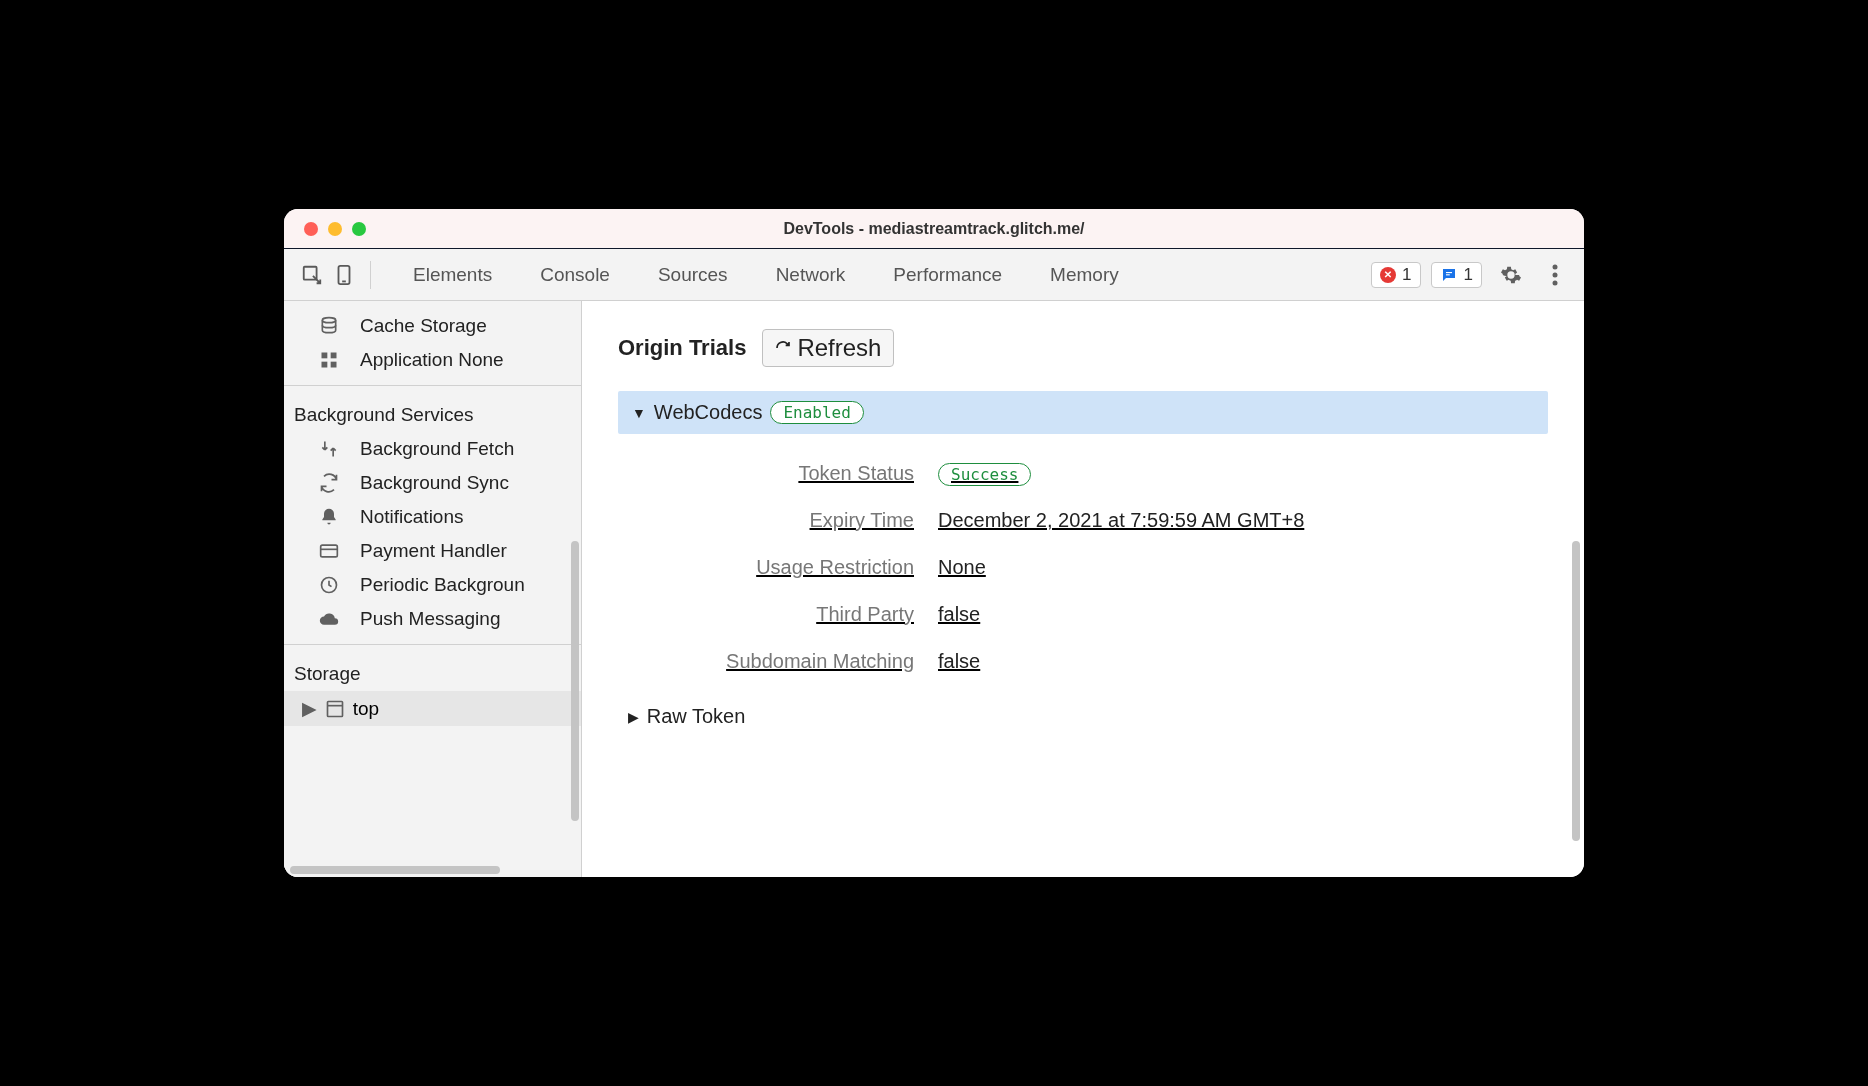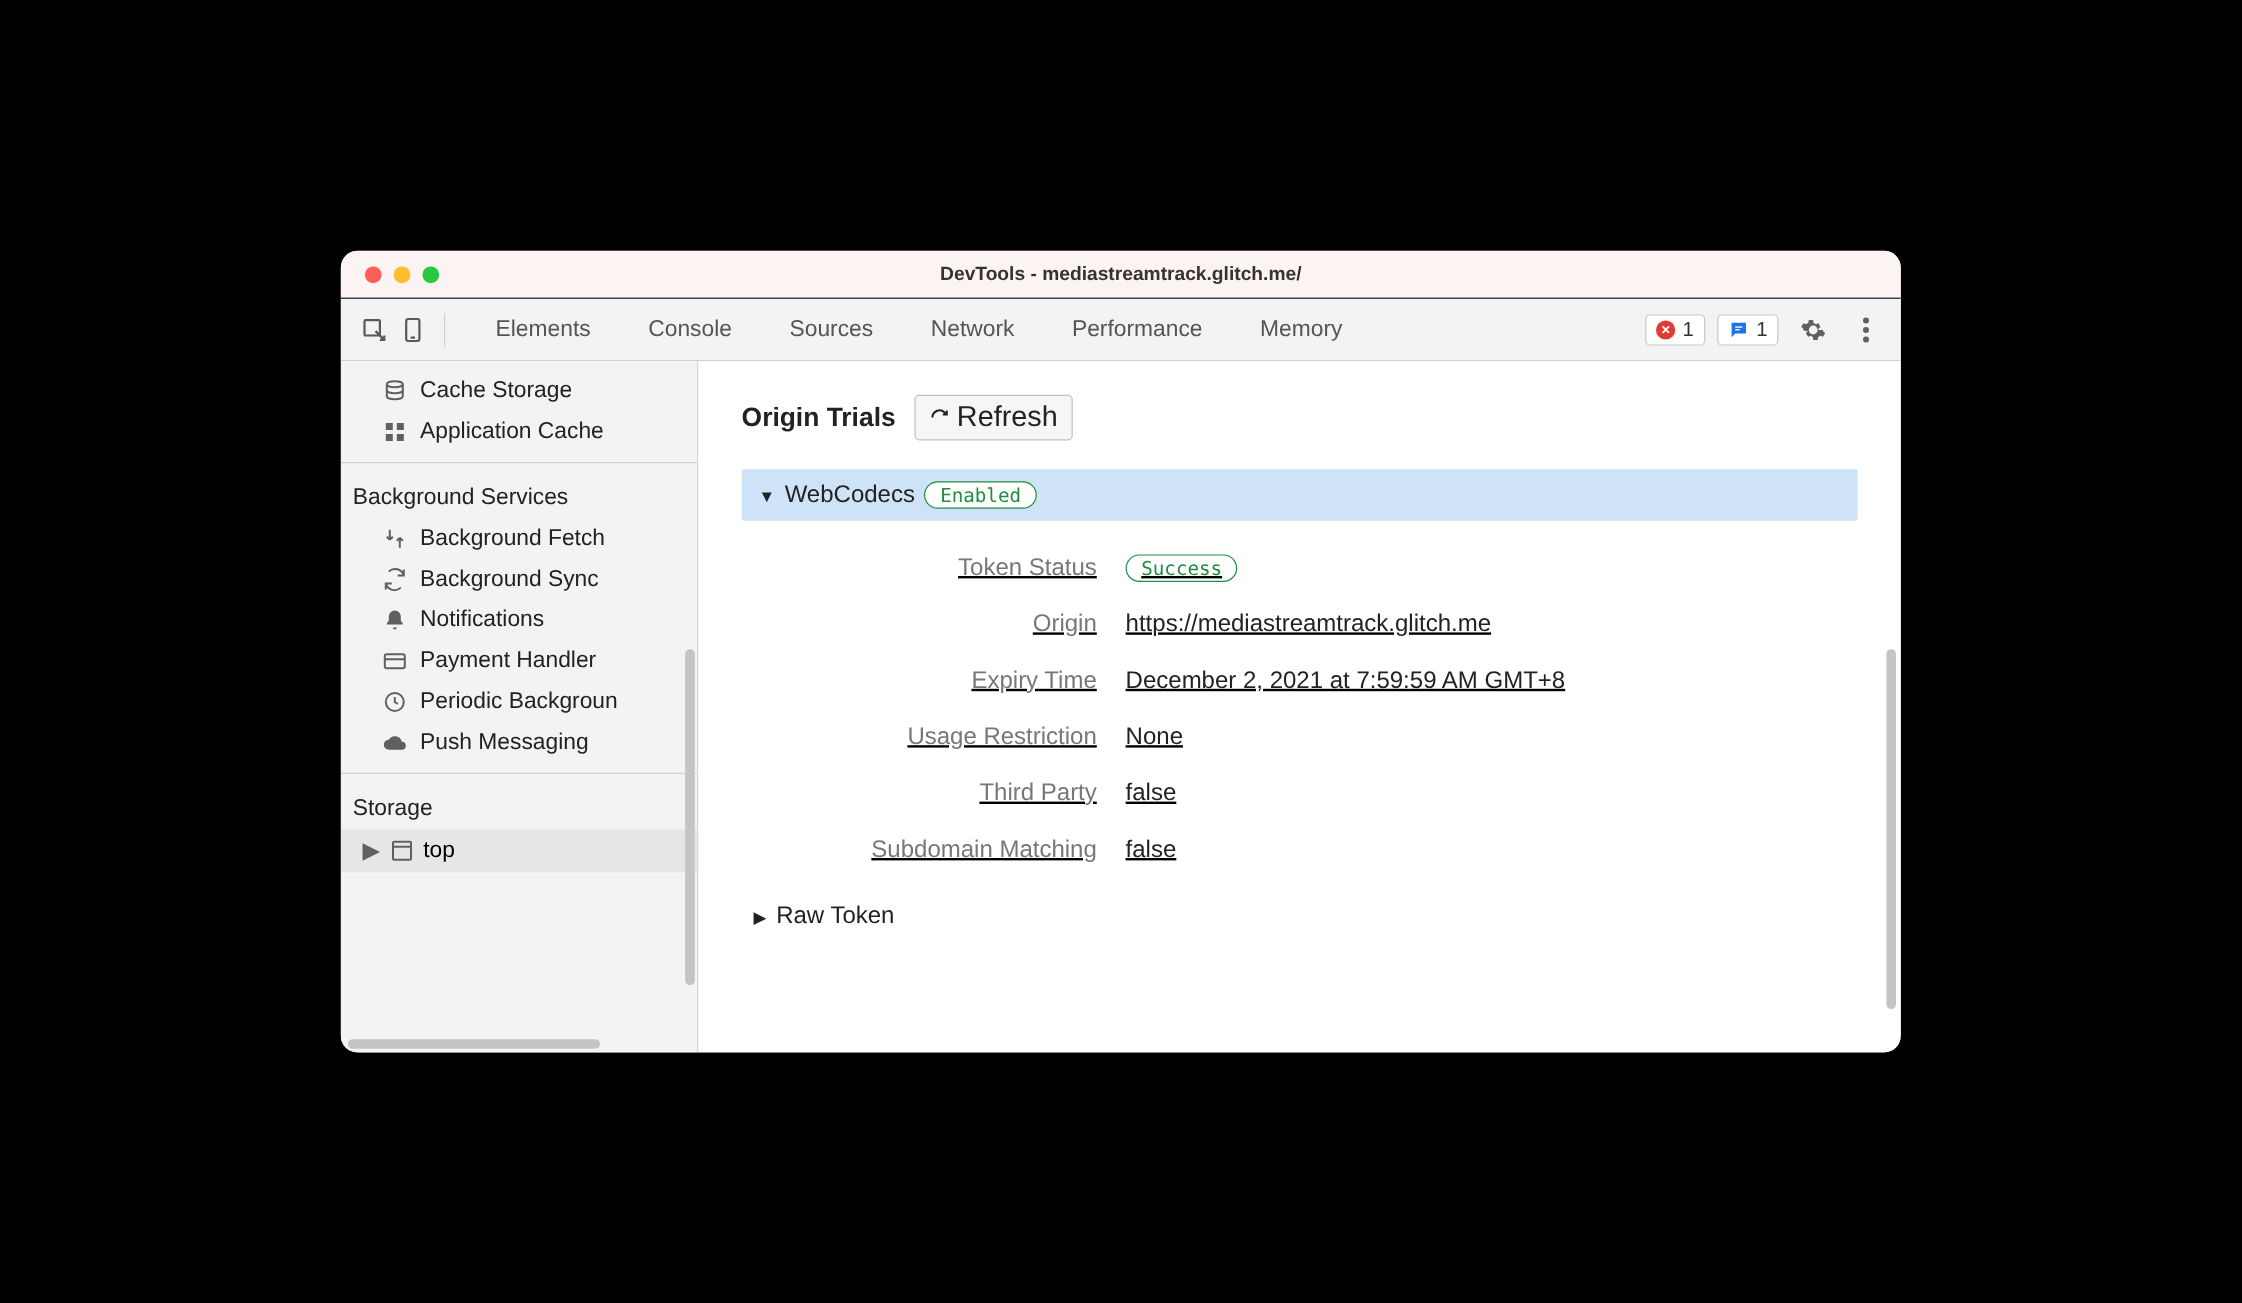--- a/index.html
+++ b/index.html
@@ -120,21 +120,21 @@
     flex-direction: column;
     position: relative;
   }
   .sidebar-content {
     flex: 1;
     overflow: hidden;
   }
   .sidebar-item {
     display: flex;
     align-items: center;
-    gap: 10px;
+    gap: 20px;
     padding: 6px 10px 6px 34px;
     font-size: 19px;
     color: #222;
     cursor: pointer;
     white-space: nowrap;
   }
   .sidebar-item .icon {
     width: 22px; height: 22px;
     display:flex;align-items:center;justify-content:center;
     color: #606060;
@@ -345,21 +345,21 @@
         </div>
         <div class="sidebar-item">
           <span class="icon">
             <svg width="20" height="20" viewBox="0 0 24 24" fill="currentColor">
                 <rect x="3" y="3" width="7" height="7"></rect>
                 <rect x="14" y="3" width="7" height="7"></rect>
                 <rect x="3" y="14" width="7" height="7"></rect>
                 <rect x="14" y="14" width="7" height="7"></rect>
               </svg>
           </span>
-          <span>Application Cache</span>
+          <span>Application None</span>
         </div>
 
         <div class="sidebar-divider"></div>
 
         <div class="sidebar-section-header">Background Services</div>
 
         <div class="sidebar-item">
           <span class="icon">
             <svg width="20" height="20" viewBox="0 0 24 24" fill="none" stroke="currentColor" stroke-width="2">
                 <path d="M7 3v10M7 13l-3-3M7 13l3-3M17 21V11M17 11l-3 3M17 11l3 3"></path>
@@ -452,24 +452,20 @@
       </div>
 
       <div class="details">
         <div class="detail-row">
           <div class="detail-label">Token Status</div>
           <div class="detail-value">
             <span class="pill">Success</span>
           </div>
         </div>
         <div class="detail-row">
-          <div class="detail-label">Origin</div>
-          <div class="detail-value">https://mediastreamtrack.glitch.me</div>
-        </div>
-        <div class="detail-row">
           <div class="detail-label">Expiry Time</div>
           <div class="detail-value">December 2, 2021 at 7:59:59 AM GMT+8</div>
         </div>
         <div class="detail-row">
           <div class="detail-label">Usage Restriction</div>
           <div class="detail-value">None</div>
         </div>
         <div class="detail-row">
           <div class="detail-label">Third Party</div>
           <div class="detail-value">false</div>

